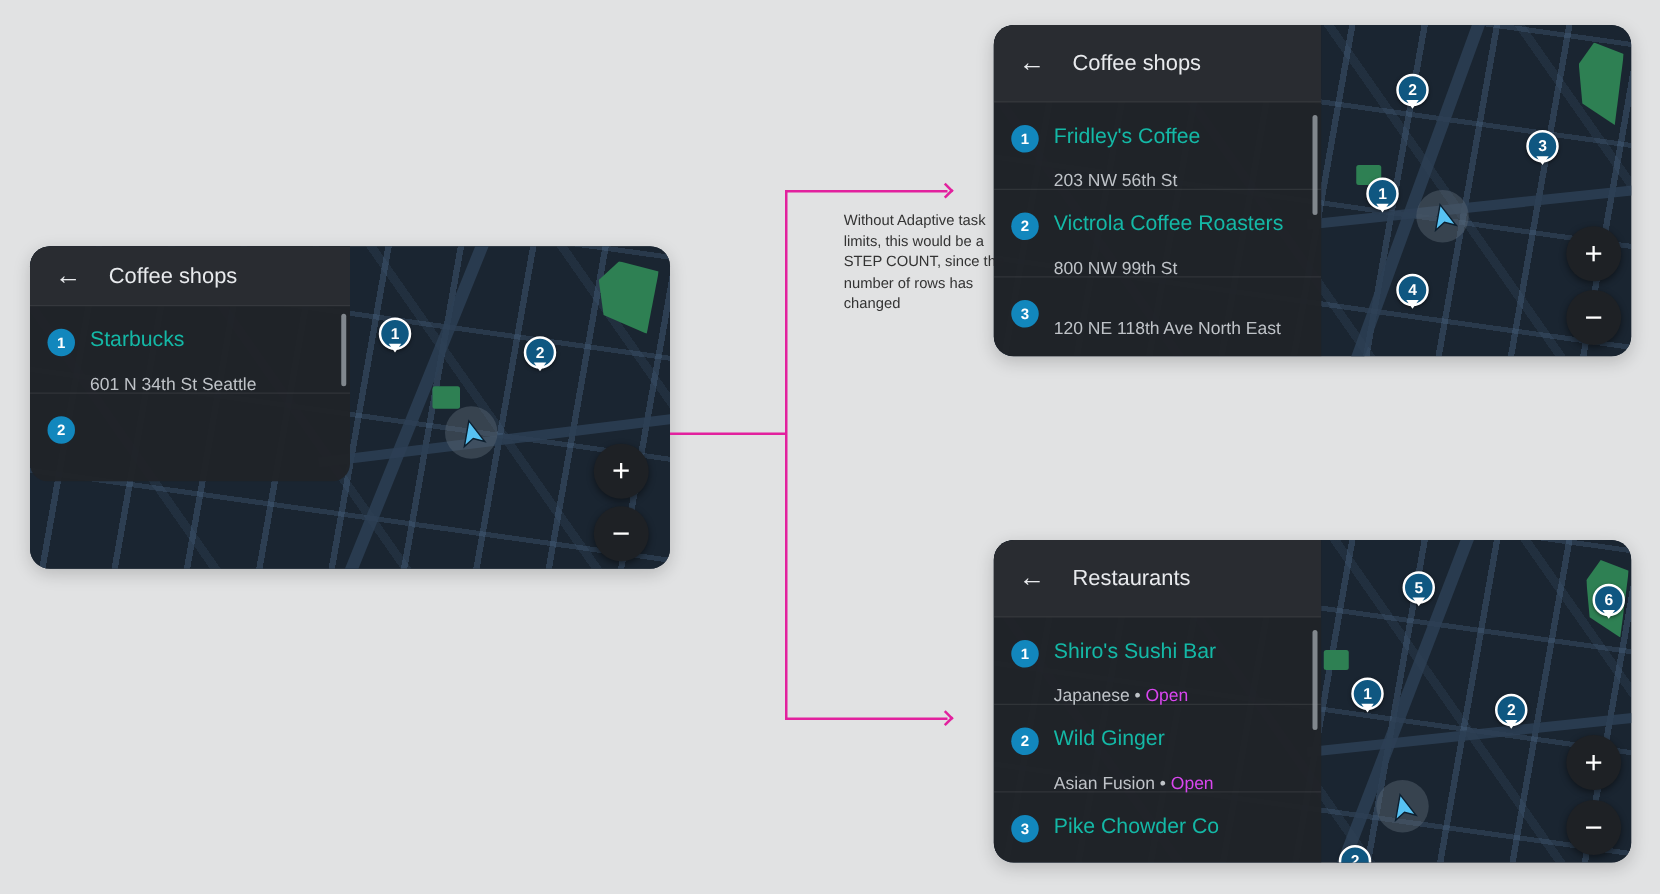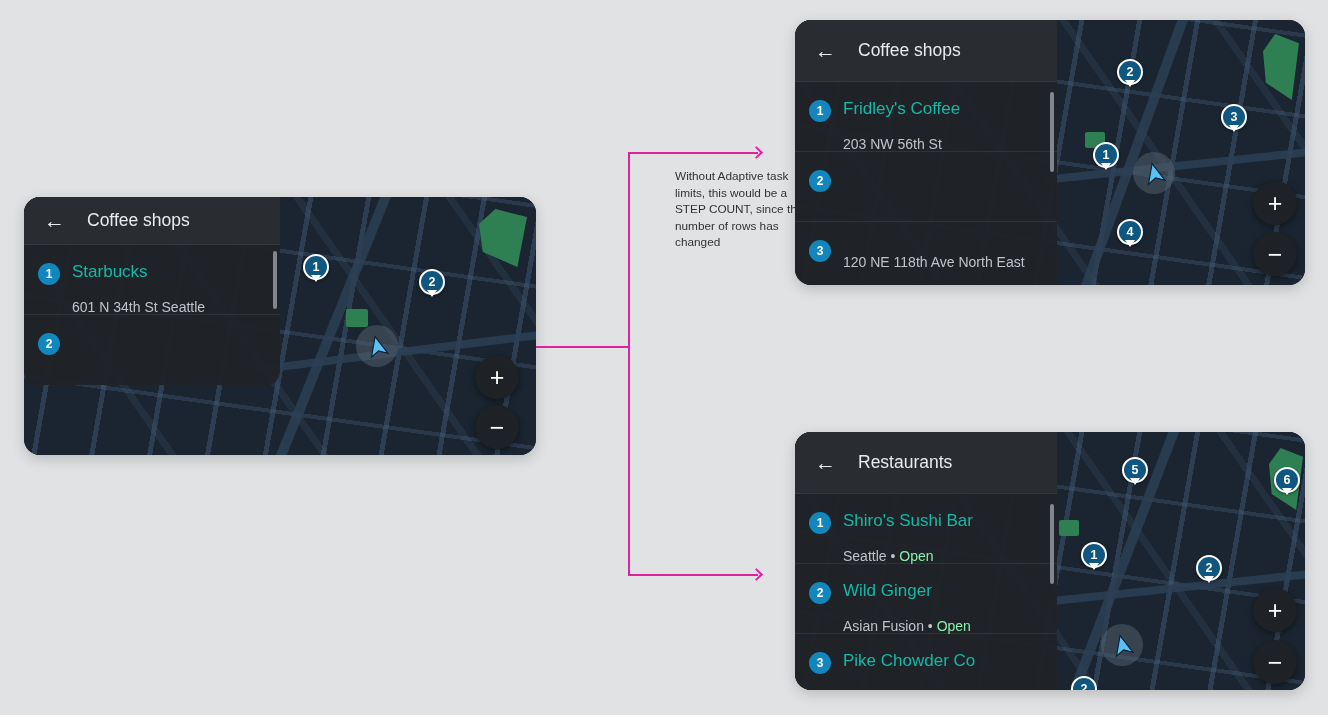--- a/index.html
+++ b/index.html
@@ -51,21 +51,21 @@
   .title{color:#e8eaed;font-size:17.5px;white-space:nowrap}
   .rows{position:relative;flex:1;overflow:hidden;display:flex;flex-direction:column}
   .row{display:flex;align-items:flex-start;gap:12px;padding:16px 18px 0 14px;height:70px;flex:0 0 auto;
     border-bottom:1px solid rgba(255,255,255,.08);cursor:pointer}
   .row:last-of-type{border-bottom:none}
   .badge{flex:0 0 auto;width:22px;height:22px;margin-top:2px;border-radius:50%;background:#1287bd;color:#fff;
     display:flex;align-items:center;justify-content:center;font-size:12px;font-weight:bold}
   .rtext{min-width:0}
   .rname{color:#14b8a6;font-size:17px;line-height:1.3;white-space:nowrap;overflow:hidden}
   .rdetail{color:#bfc3c8;font-size:14px;margin-top:16px;white-space:nowrap;overflow:hidden}
-  .st-open{color:#86efac}
+  .st-open{color:#d946ef}
   .st-warn{color:#f0a13c}
   .sbar{position:absolute;right:3px;width:4px;border-radius:2px;background:#9aa0a6;opacity:.8}
 
   
   .cline{position:absolute;background:#e2219e}
   .chev{position:absolute;width:9px;height:9px;border-top:2.5px solid #e2219e;border-right:2.5px solid #e2219e;
     transform:rotate(45deg)}
   .ann{position:absolute}
   .ann-title{font-size:14px;font-weight:bold;color:#1d1d1f;letter-spacing:.2px}
   .ann-sub{font-size:13.5px;color:#2e2e30;margin-top:7px;line-height:1.5}
@@ -151,20 +151,24 @@
       <div class="rows">
         <div class="row">
           <span class="badge">1</span>
           <div class="rtext">
             <div class="rname">Fridley's Coffee</div>
             <div class="rdetail"><span>203 NW 56th St</span><span class="st-open"></span></div>
           </div>
         </div>
         <div class="row">
           <span class="badge">2</span>
+          <div class="rtext">
+            <div class="rname">Victrola Coffee Roasters</div>
+            <div class="rdetail"><span>800 NW 99th St</span><span class="st-open"></span></div>
+          </div>
         </div>
         <div class="row">
           <span class="badge">3</span>
           <div class="rtext">
             <div class="rdetail"><span>120 NE 118th Ave North East</span><span class="st-open"></span></div>
           </div>
         </div>
         <span class="sbar" style="top:10px;height:80px"></span>
       </div>
     </div>
@@ -202,21 +206,21 @@
     <div class="panel panel-full">
       <div class="hdr hdr-tall">
         <span class="back">←</span>
         <span class="title">Restaurants</span>
       </div>
       <div class="rows">
         <div class="row">
           <span class="badge">1</span>
           <div class="rtext">
             <div class="rname">Shiro's Sushi Bar</div>
-            <div class="rdetail"><span>Seattle • </span><span class="st-open">Open</span></div>
+            <div class="rdetail"><span>Japanese • </span><span class="st-open">Open</span></div>
           </div>
         </div>
         <div class="row">
           <span class="badge">2</span>
           <div class="rtext">
             <div class="rname">Wild Ginger</div>
             <div class="rdetail"><span>Asian Fusion • </span><span class="st-open">Open</span></div>
           </div>
         </div>
         <div class="row">

